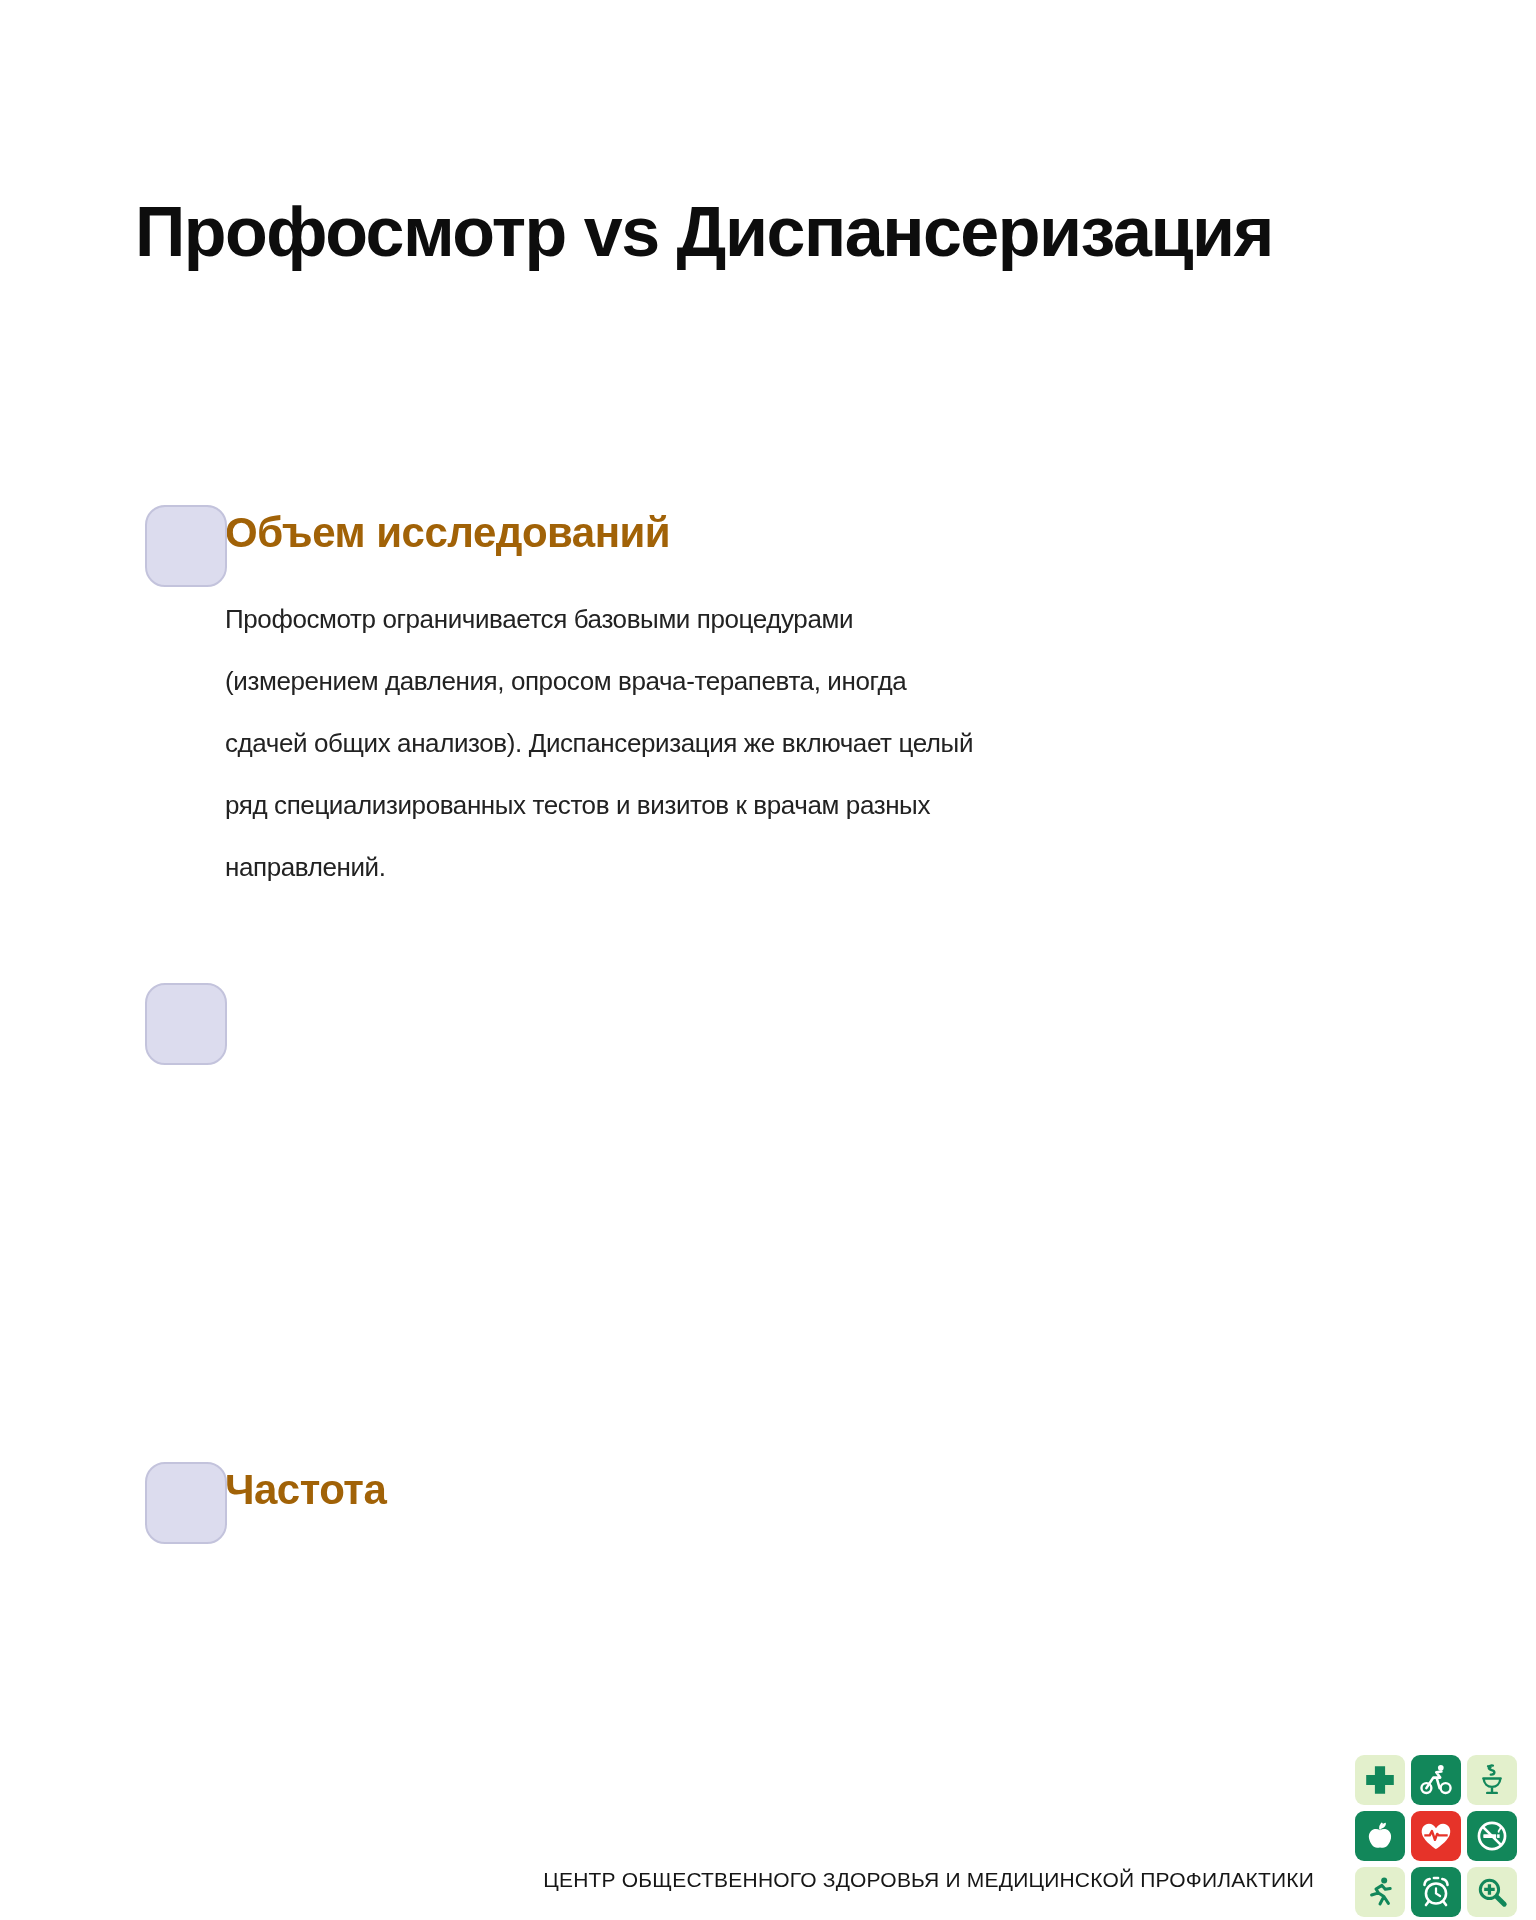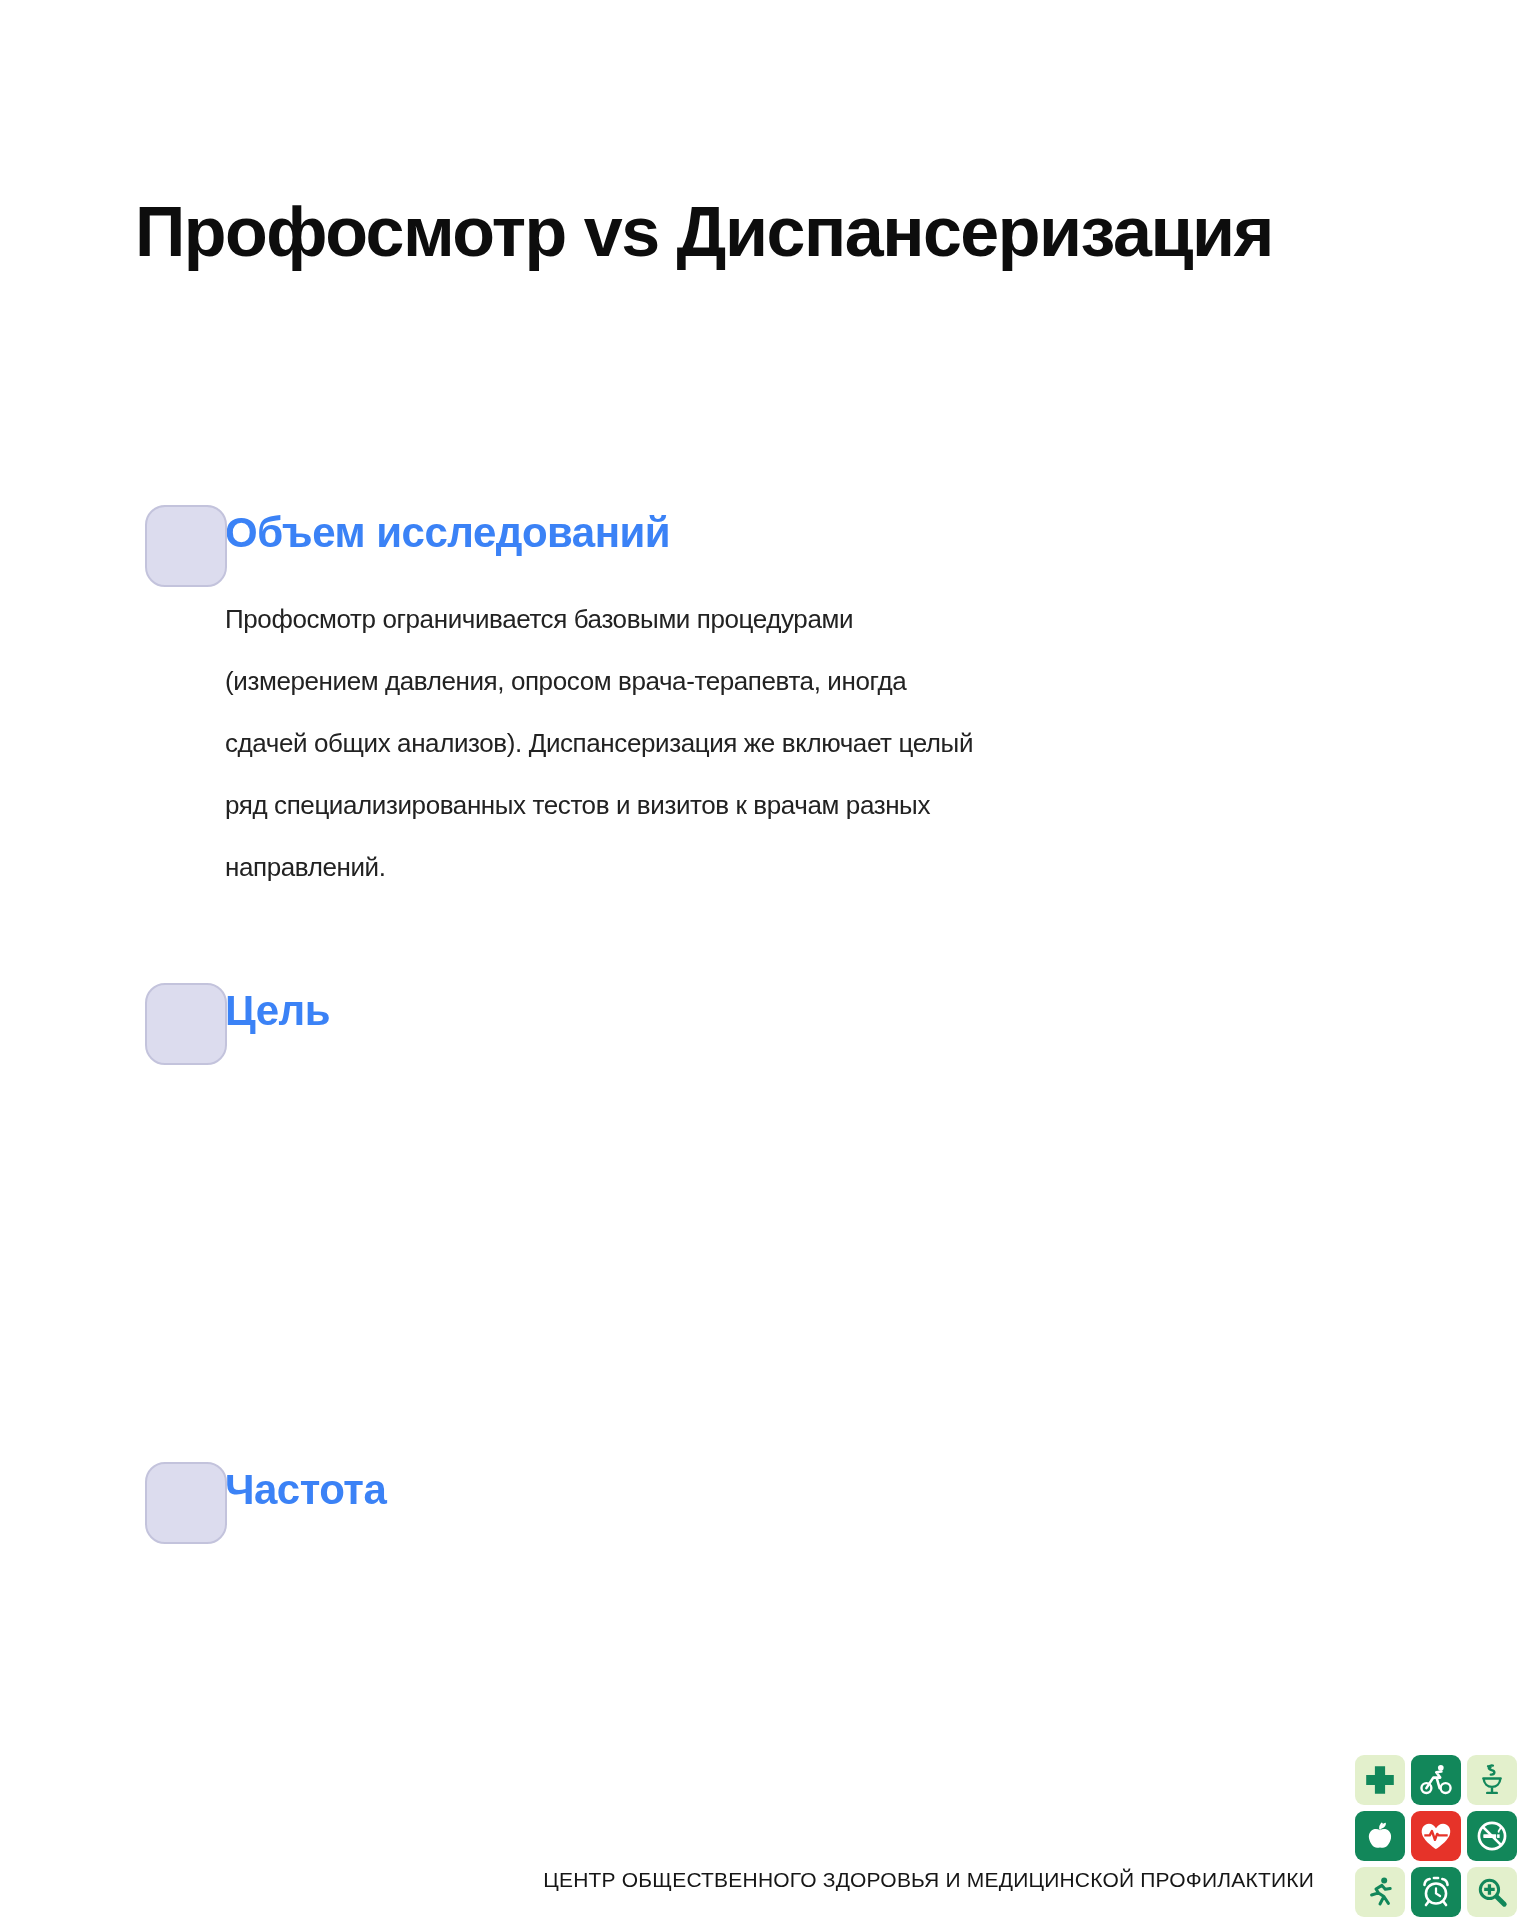--- a/index.html
+++ b/index.html
@@ -15,21 +15,21 @@
   .section{position:absolute;left:145px;width:1260px;}
   .sec1{top:505px;}
   .sec2{top:983px;}
   .sec3{top:1462px;}
   .bullet{
     position:absolute;left:0;top:0;width:82px;height:82px;
     background:#dcdcee;border:2px solid #c3c3dc;border-radius:20px;box-sizing:border-box;
   }
   .content{margin-left:80px;}
   .heading{
-    margin:0;font-size:42px;line-height:56px;font-weight:700;color:#3b82f6;letter-spacing:-0.5px;
+    margin:0;font-size:42px;line-height:56px;font-weight:700;color:#a16207;letter-spacing:-0.5px;
   }
   .body{
     margin:27px 0 0 0;font-size:26px;line-height:62px;color:#222;
     letter-spacing:-0.4px;white-space:pre-line;
   }
   .b{font-weight:700;}
   .footer-text{
     position:absolute;right:222px;top:1866px;font-size:21px;line-height:28px;
     color:#161616;letter-spacing:0.2px;white-space:nowrap;
   }
@@ -60,21 +60,20 @@
 (измерением давления, опросом врача-терапевта, иногда
 сдачей общих анализов). Диспансеризация же включает целый
 ряд специализированных тестов и визитов к врачам разных
 направлений.</p>
     </div>
   </div>
 
   <div class="section sec2">
     <div class="bullet"></div>
     <div class="content">
-      <h2 class="heading">Цель</h2>
     </div>
   </div>
 
   <div class="section sec3">
     <div class="bullet"></div>
     <div class="content">
       <h2 class="heading">Частота</h2>
     </div>
   </div>
 

